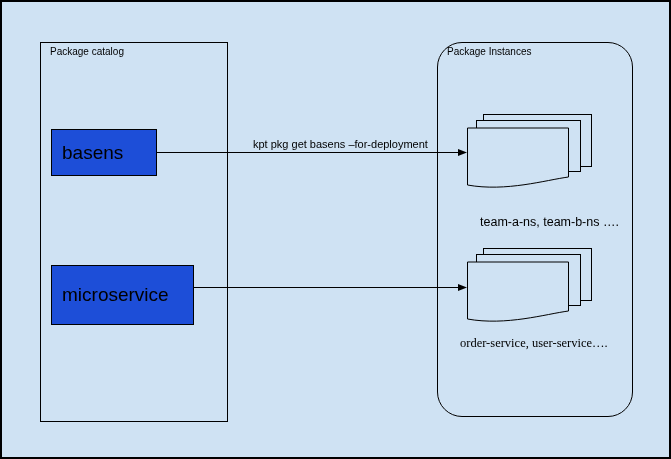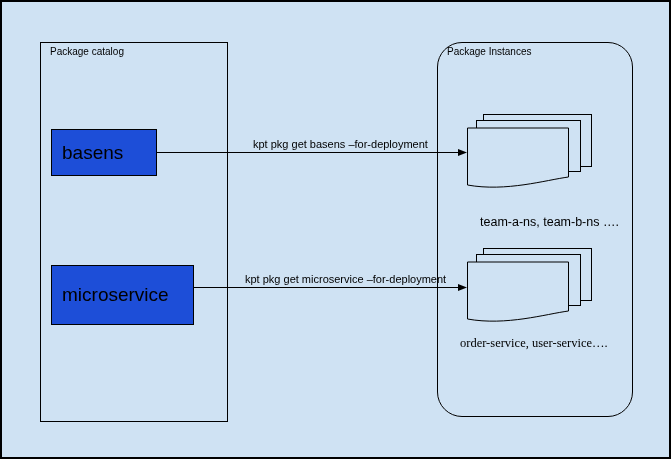--- a/index.html
+++ b/index.html
@@ -54,21 +54,20 @@
     <div class="group-title">Package catalog</div>
     <div class="pkg-box pkg-basens">
       <span>basens</span>
     </div>
     <div class="pkg-box pkg-microservice">
       <span>microservice</span>
     </div>
   </div>
 
   <div class="arrow-label arrow-label-1">kpt pkg get basens –for-deployment</div>
-  <div class="arrow-label arrow-label-2">kpt pkg get microservice –for-deployment</div>
 
   <div class="group-box instances-box">
     <div class="group-title">Package Instances</div>
 
     <svg class="stack stack-1" viewBox="0 0 127 80">
       <rect class="sheet" x="17.5" y="0.5" width="108" height="52"></rect>
       <rect class="sheet" x="10.5" y="6.5" width="104" height="51"></rect>
       <path class="sheet" d="M1.5,14 H102.5 V63 C 80,66 40,78 1.5,71 Z"></path>
     </svg>
     <div class="stack-caption stack-caption-1">team-a-ns, team-b-ns ….</div>

